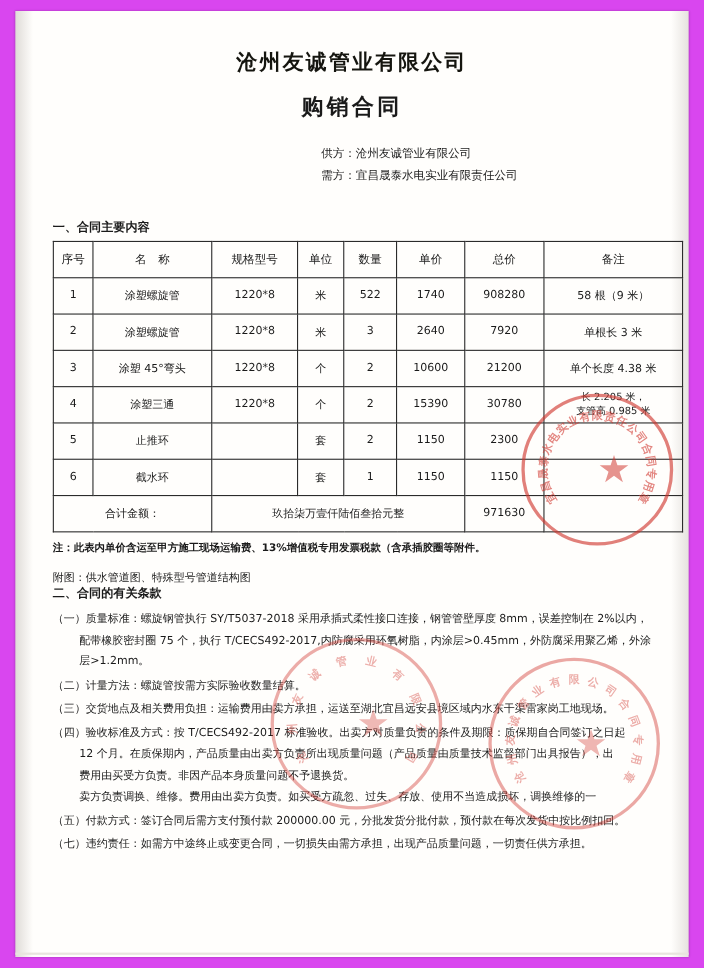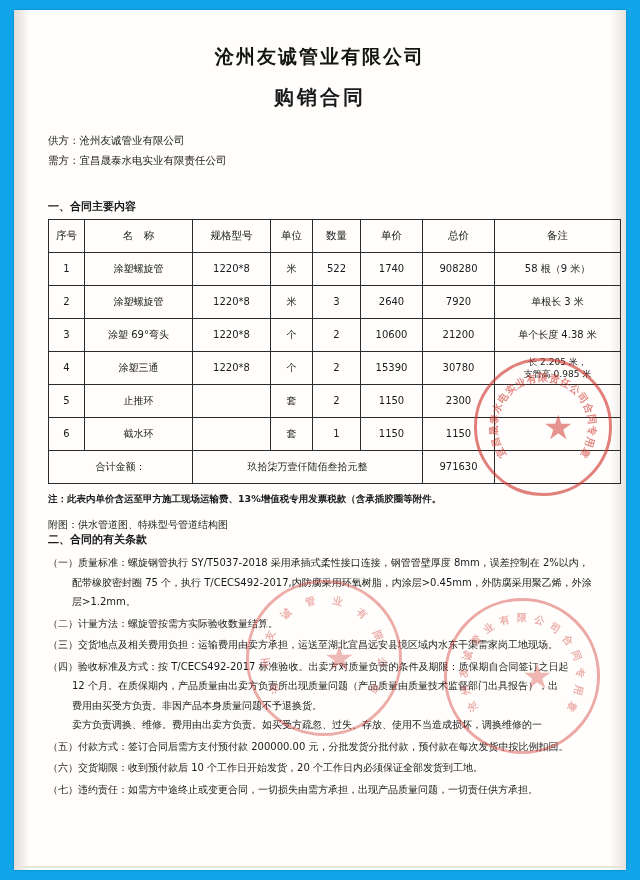--- a/index.html
+++ b/index.html
@@ -6,21 +6,21 @@
   body{
     width:640px;height:880px;
     background:#ffffff;
     font-family:"DejaVu Sans","Liberation Sans",sans-serif;
     color:#1a1a1a;
     position:relative;
     overflow:hidden;
   }
   .page{
     position:absolute;inset:0;
-    background:#0ea5e9;
+    background:#d946ef;
   }
   .paper{
     position:absolute;
     left:14px;top:10px;right:14px;bottom:10px;
     background:#fffefc;
     box-shadow:0 0 2px rgba(0,0,0,.25);
   }
   .edge-shadow{
     position:absolute;left:0;top:0;width:16px;height:100%;
     background:linear-gradient(to right,rgba(140,130,120,.28),rgba(255,255,255,0));
@@ -44,21 +44,21 @@
   .subtitle{
     text-align:center;
     font-size:20px;
     font-weight:bold;
     letter-spacing:3px;
     margin-top:14px;
     font-family:"DejaVu Serif","Liberation Serif",serif;
   }
 
   .parties{margin-top:20px;position:relative;font-size:10.5px;line-height:1.9;}
-  .party-row{display:flex;}
+  .party-row{display:flex;justify-content:flex-end;}
   .party-left{width:300px;}
   .meta{position:absolute;right:0;top:-4px;font-size:10px;line-height:1.95;}
   .meta div{white-space:nowrap;}
 
   .sec{
     font-size:11px;font-weight:bold;margin-top:28px;margin-bottom:5px;
   }
 
   table.main{
     width:100%;
@@ -204,21 +204,21 @@
             <td>涂塑螺旋管</td>
             <td>1220*8</td>
             <td>米</td>
             <td>3</td>
             <td>2640</td>
             <td>7920</td>
             <td>单根长 3 米</td>
           </tr>
           <tr>
             <td>3</td>
-            <td>涂塑 69°弯头</td>
+            <td>涂塑 45°弯头</td>
             <td>1220*8</td>
             <td>个</td>
             <td>2</td>
             <td>10600</td>
             <td>21200</td>
             <td>单个长度 4.38 米</td>
           </tr>
           <tr>
             <td>4</td>
             <td>涂塑三通</td>
@@ -283,23 +283,20 @@
           <span>（四）验收标准及方式：</span><span>按 T/CECS492-2017 标准验收。出卖方对质量负责的条件及期限：质保期自合同签订之日起</span>
           <span class="indent" style="padding-left:24px">12 个月。在质保期内，产品质量由出卖方负责所出现质量问题（产品质量由质量技术监督部门出具报告），出</span>
           <span class="indent" style="padding-left:24px">费用由买受方负责。非因产品本身质量问题不予退换货。</span>
           <span class="indent" style="padding-left:24px">卖方负责调换、维修。费用由出卖方负责。如买受方疏忽、过失、存放、使用不当造成损坏，调换维修的一</span>
         </div>
 
         <div class="clause">
           <span>（五）付款方式：</span><span>签订合同后需方支付预付款 200000.00 元，分批发货分批付款，预付款在每次发货中按比例扣回。</span>
         </div>
 
-        <div class="clause">
-          <span>（六）交货期限：</span><span>收到预付款后 10 个工作日开始发货，20 个工作日内必须保证全部发货到工地。</span>
-        </div>
 
         <div class="clause">
           <span>（七）违约责任：</span><span>如需方中途终止或变更合同，一切损失由需方承担，出现产品质量问题，一切责任供方承担。</span>
         </div>
 
       </div>
     </div>
 
     <div id="stamp-a" class="stamp stamp-round">
       <div class="stamp-star">★</div>

